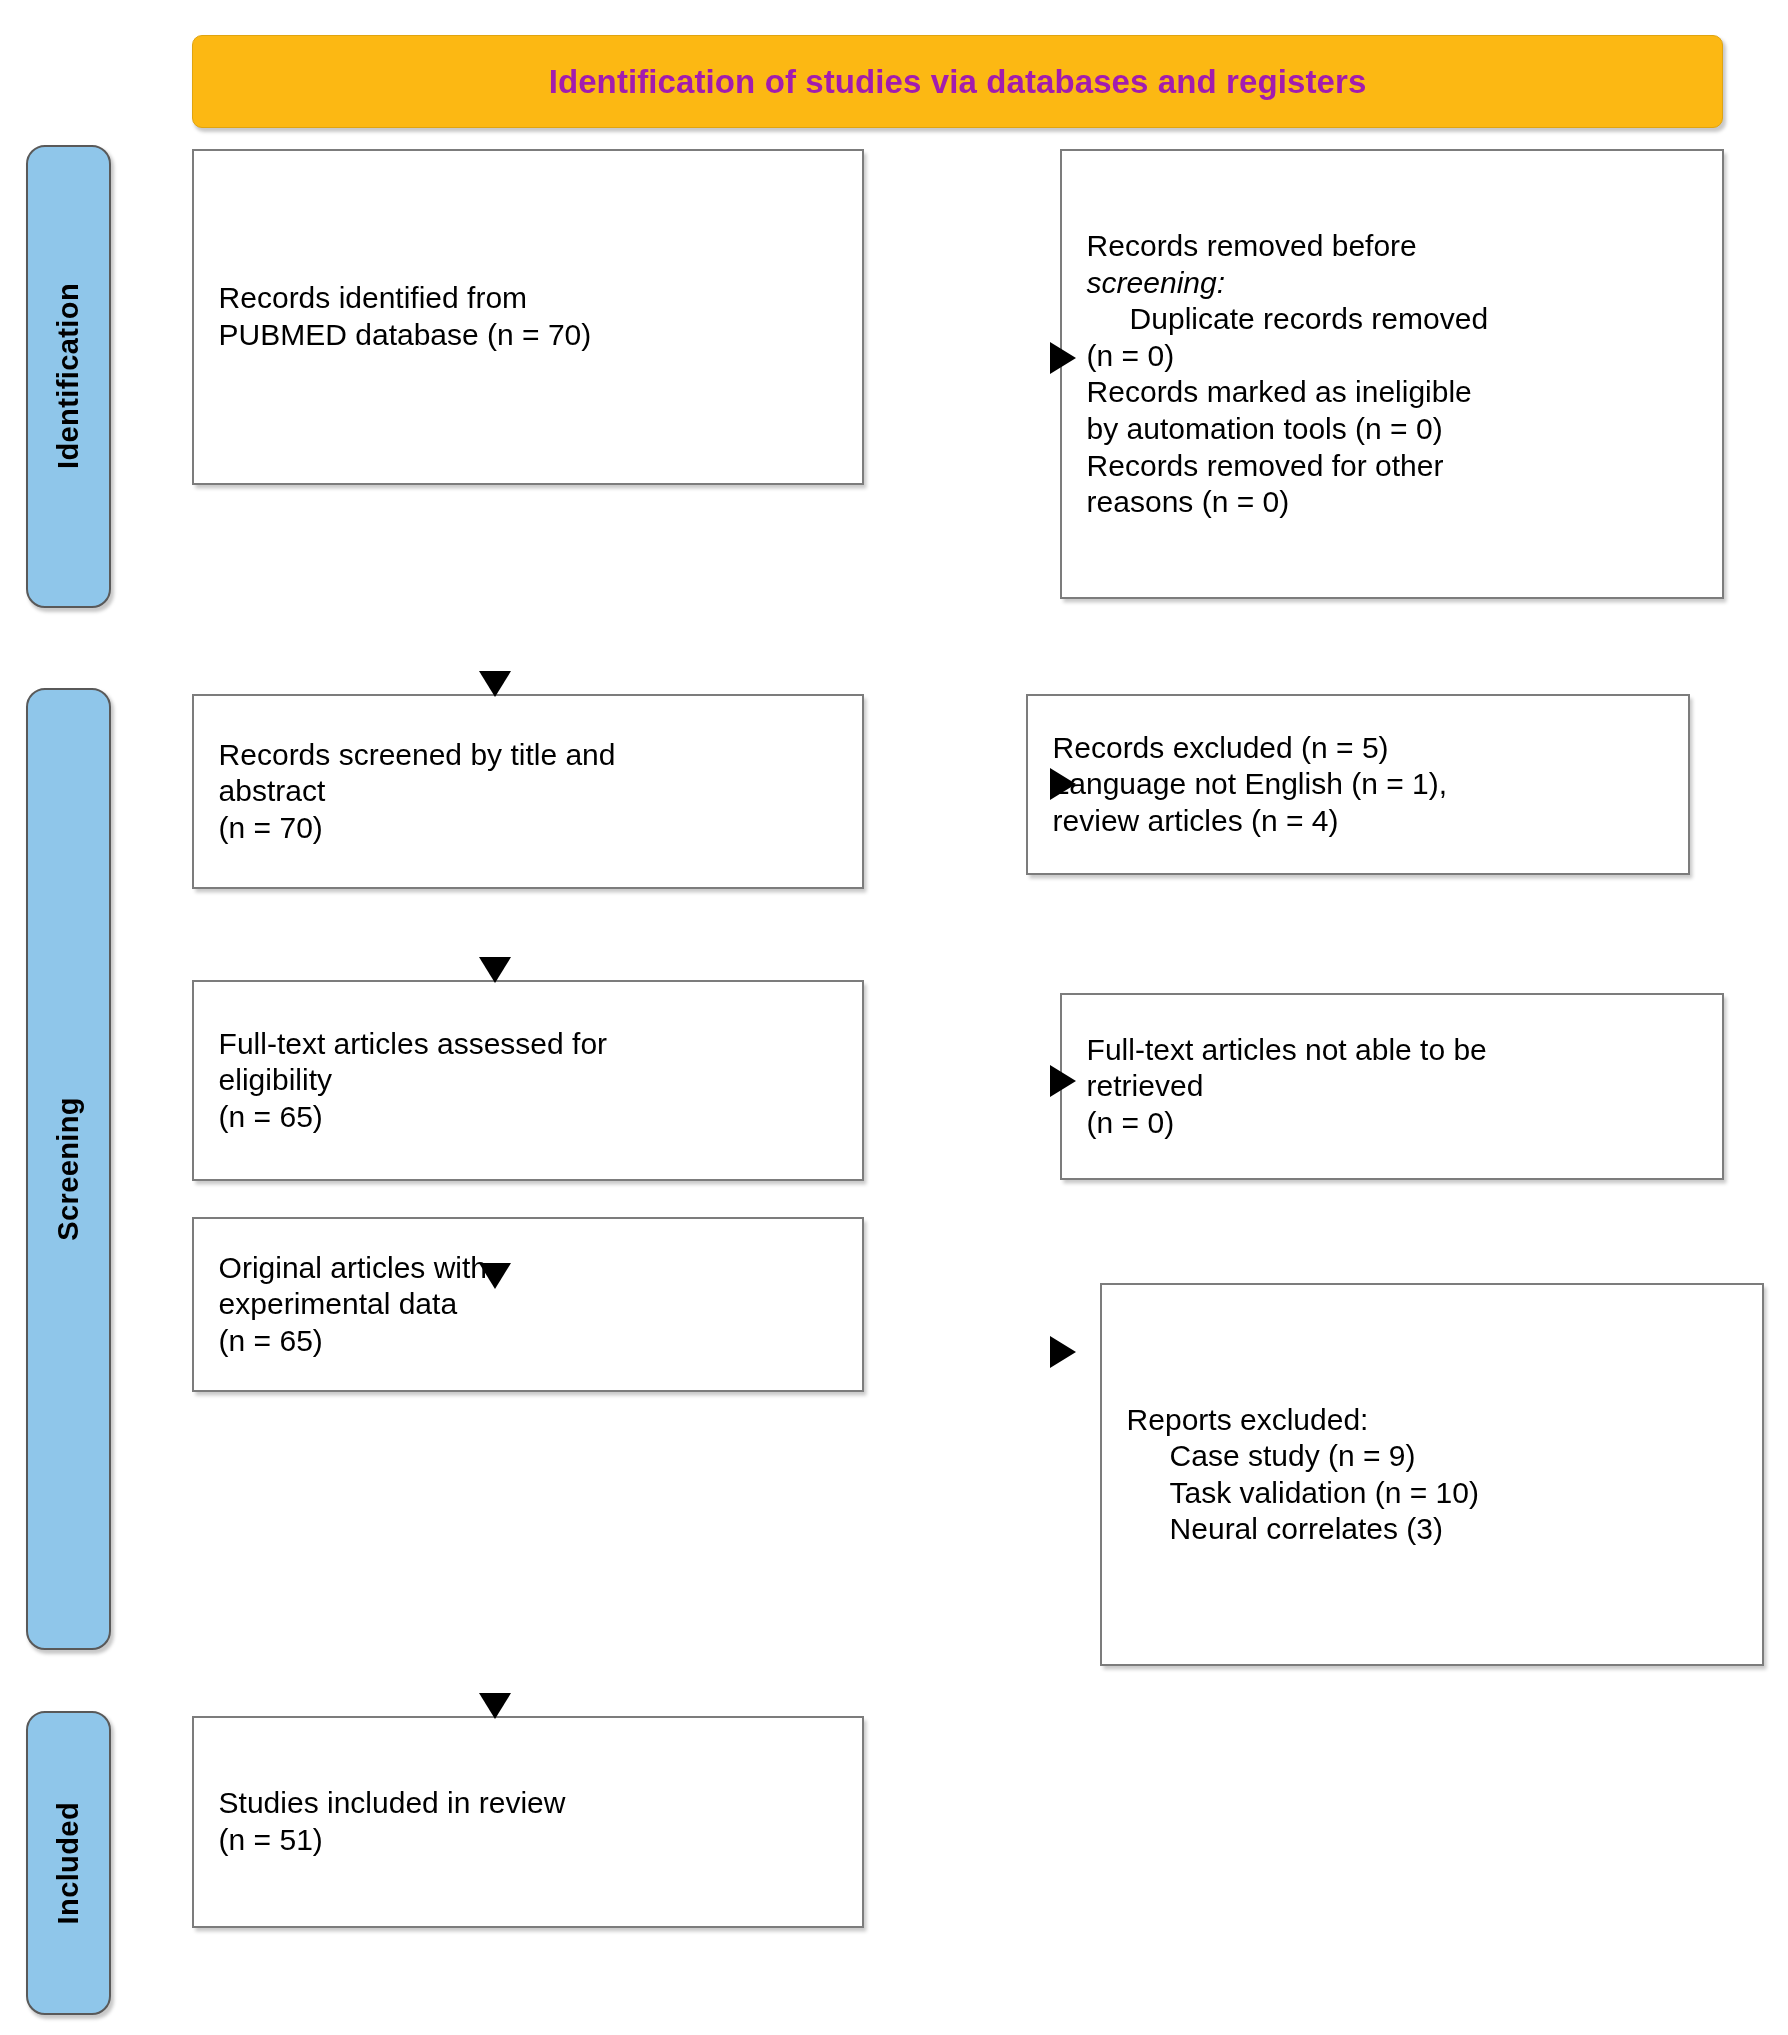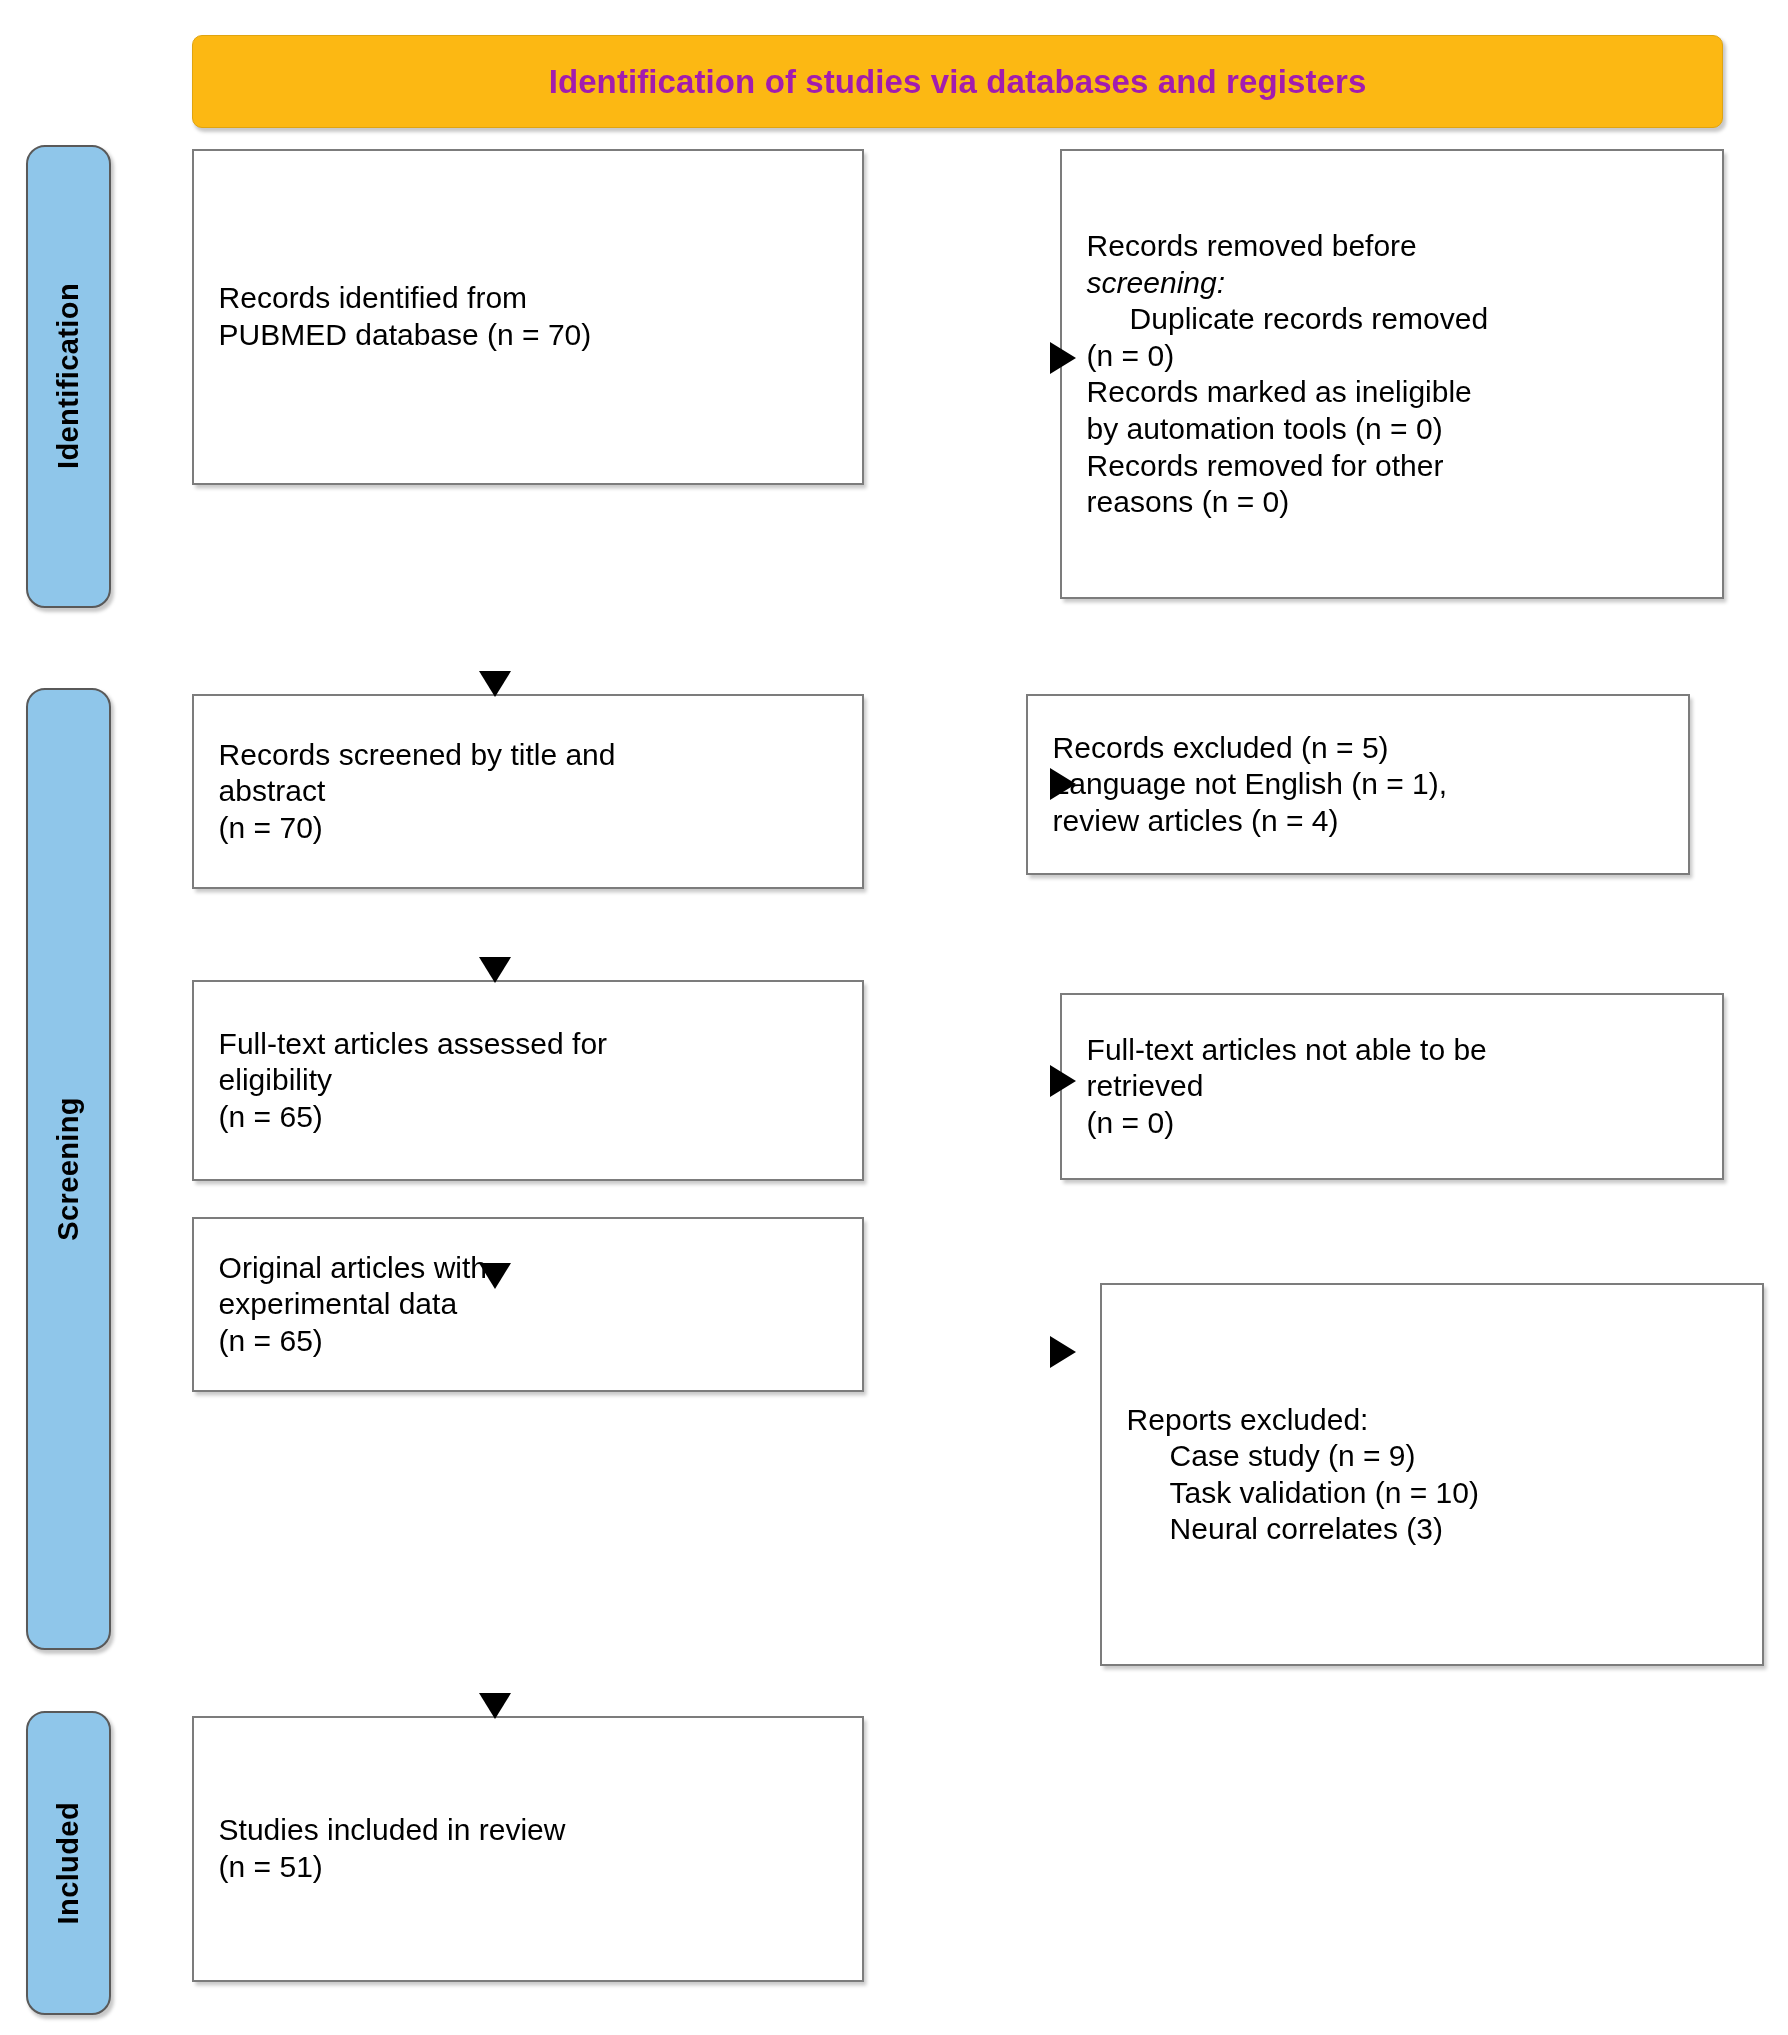--- a/index.html
+++ b/index.html
@@ -90,21 +90,21 @@
 
   
   #box-identified   { left: 192px;  top: 149px;  width: 672px;  height: 336px; }
   #box-removed      { left: 1060px; top: 149px;  width: 664px;  height: 450px; }
   #box-screened     { left: 192px;  top: 694px;  width: 672px;  height: 195px; }
   #box-excluded     { left: 1026px; top: 694px;  width: 664px;  height: 181px; }
   #box-fulltext     { left: 192px;  top: 980px; width: 672px;  height: 201px; }
   #box-notretrieved { left: 1060px; top: 993px; width: 664px;  height: 187px; }
   #box-original     { left: 192px;  top: 1217px; width: 672px;  height: 175px; }
   #box-reports      { left: 1100px; top: 1283px; width: 664px;  height: 383px; }
-  #box-included     { left: 192px;  top: 1716px; width: 672px;  height: 266px; }
+  #box-included     { left: 192px;  top: 1716px; width: 672px;  height: 212px; }
 
   
   .arrow { position: absolute; }
   .arrow .shaft-v {
     position: absolute;
     left: 50%;
     top: 0;
     width: 3.6px;
     margin-left: -1.4px;
     background: #000000;

